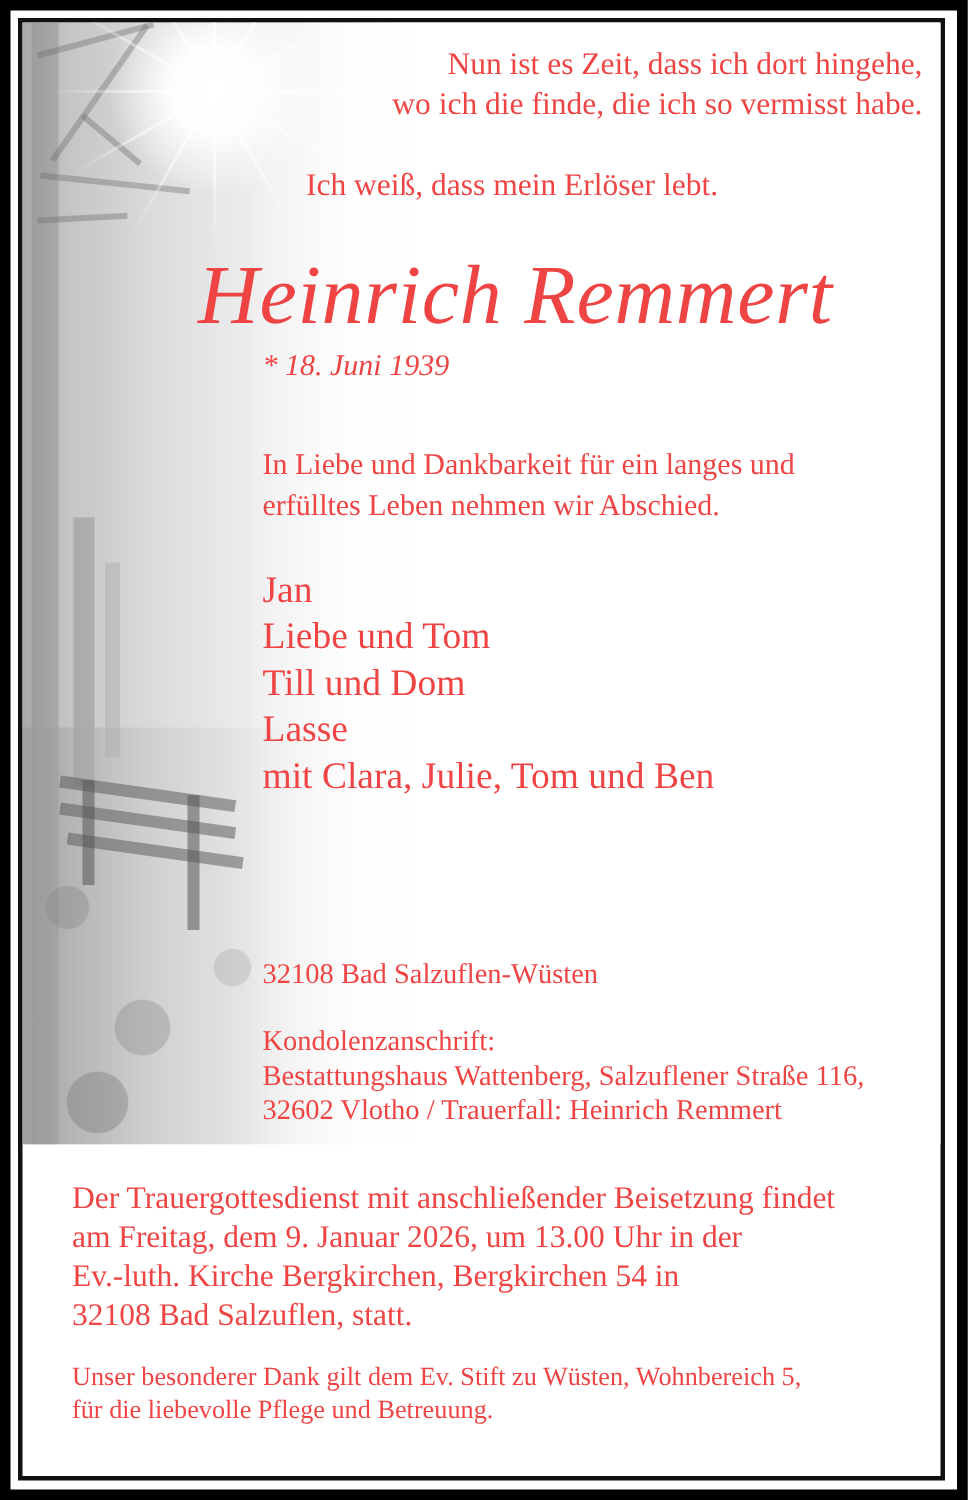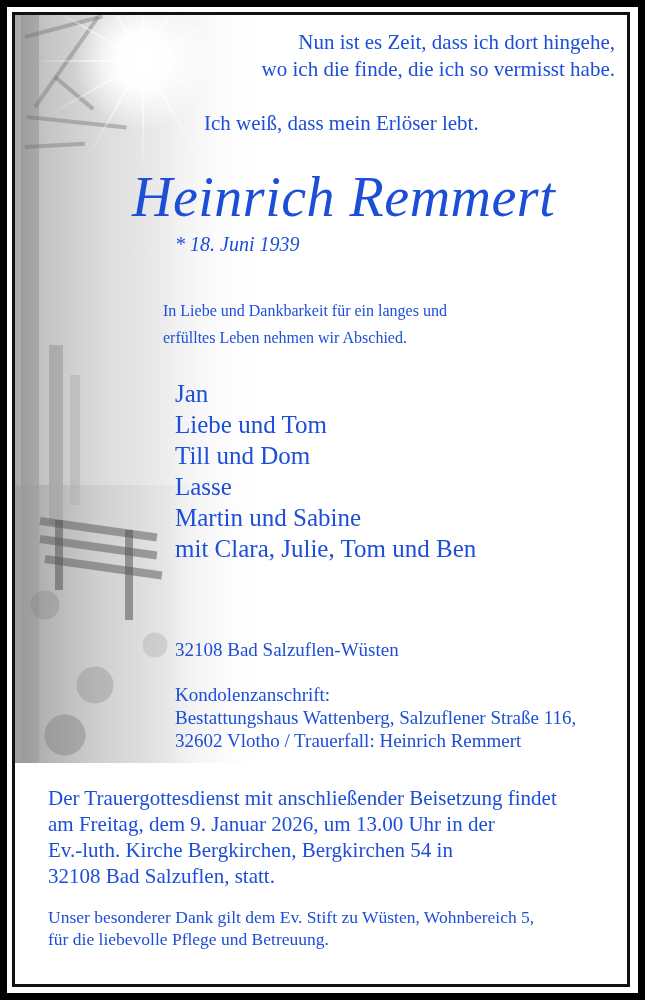--- a/index.html
+++ b/index.html
@@ -45,27 +45,27 @@
       position: absolute; height: 8px; background: rgba(95,95,95,0.55); transform: rotate(8deg); transform-origin: left center;
     }
     .bench-leg {
       position: absolute; width: 8px; background: rgba(85,85,85,0.55);
     }
     .ray {
       position: absolute; left: 128px; top: 45px; width: 110px; height: 2px;
       background: linear-gradient(90deg, rgba(255,255,255,1), rgba(255,255,255,0));
       transform-origin: left center;
     }
-    .text { position: absolute; font-family: "Liberation Serif", "DejaVu Serif", serif; color: #1d4ed8; white-space: nowrap; }
+    .text { position: absolute; font-family: "Liberation Serif", "DejaVu Serif", serif; color: #ef4444; white-space: nowrap; }
     .verse { right: 12px; top: 14px; font-size: 21px; line-height: 27px; text-align: right; }
     .motto { left: 189px; top: 96px; font-size: 21px; }
     .name { left: 117px; top: 150px; font-size: 56px; font-style: italic; letter-spacing: 0.5px; }
     .birth { left: 160px; top: 218px; font-size: 20px; font-style: italic; }
     .death { left: 326px; top: 218px; font-size: 20px; font-style: italic; }
-    .intro { left: 148px; top: 282px; font-size: 16px; line-height: 27px; }
+    .intro { left: 160px; top: 282px; font-size: 20px; line-height: 27px; }
     .family { left: 160px; top: 363px; font-size: 25px; line-height: 31px; }
     .place { left: 160px; top: 624px; font-size: 19px; }
     .condo { left: 160px; top: 668px; font-size: 19px; line-height: 23px; }
     .service { left: 33px; top: 770px; font-size: 21px; line-height: 26px; }
     .thanks { left: 33px; top: 891px; font-size: 17.5px; line-height: 22px; }
     .footer { left: 20px; top: 952px; font-size: 13.5px; }
     .line { display: block; }
   </style>
 </head>
 <body>
@@ -117,21 +117,20 @@
     <div class="text intro">
       <span class="line">In Liebe und Dankbarkeit für ein langes und</span>
       <span class="line">erfülltes Leben nehmen wir Abschied.</span>
     </div>
 
     <div class="text family">
       <span class="line">Jan</span>
       <span class="line">Liebe und Tom</span>
       <span class="line">Till und Dom</span>
       <span class="line">Lasse</span>
-      <span class="line">Martin und Sabine</span>
       <span class="line">mit Clara, Julie, Tom und Ben</span>
     </div>
 
     <div class="text place">32108 Bad Salzuflen-Wüsten</div>
 
     <div class="text condo">
       <span class="line">Kondolenzanschrift:</span>
       <span class="line">Bestattungshaus Wattenberg, Salzuflener Straße 116,</span>
       <span class="line">32602 Vlotho / Trauerfall: Heinrich Remmert</span>
     </div>

